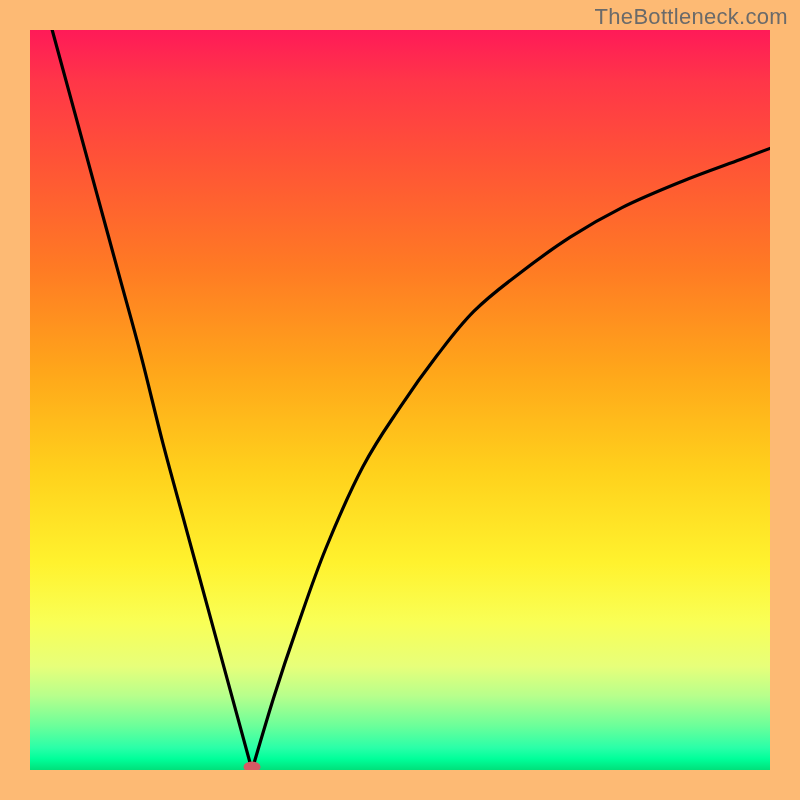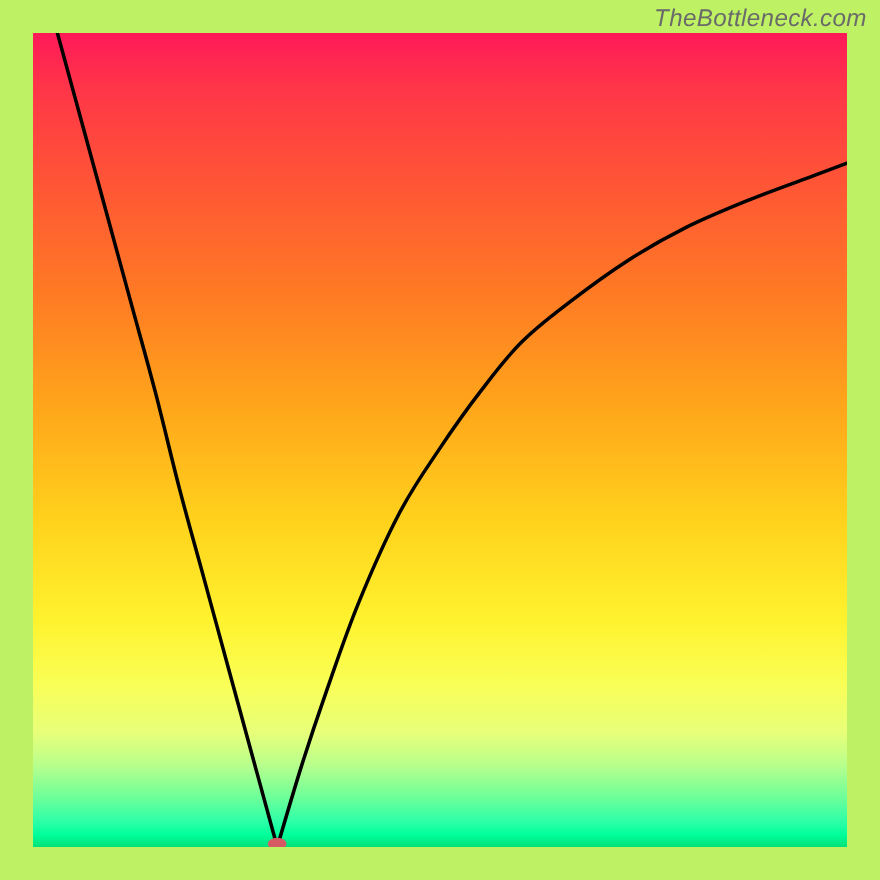--- a/index.html
+++ b/index.html
@@ -10,22 +10,21 @@
     background: #000;
     overflow: hidden;
     font-family: Arial, Helvetica, sans-serif;
   }
   .frame {
     position: absolute;
     top: 0;
     left: 0;
     width: 800px;
     height: 800px;
-    background: #bef264;
-    font-style: italic;
+    background: #fdba74;
   }
   .plot-area {
     position: absolute;
     top: 30px;
     left: 30px;
     width: 740px;
     height: 740px;
     background: linear-gradient(to bottom,
       #ff1a58 0%,
       #ff3648 7%,

